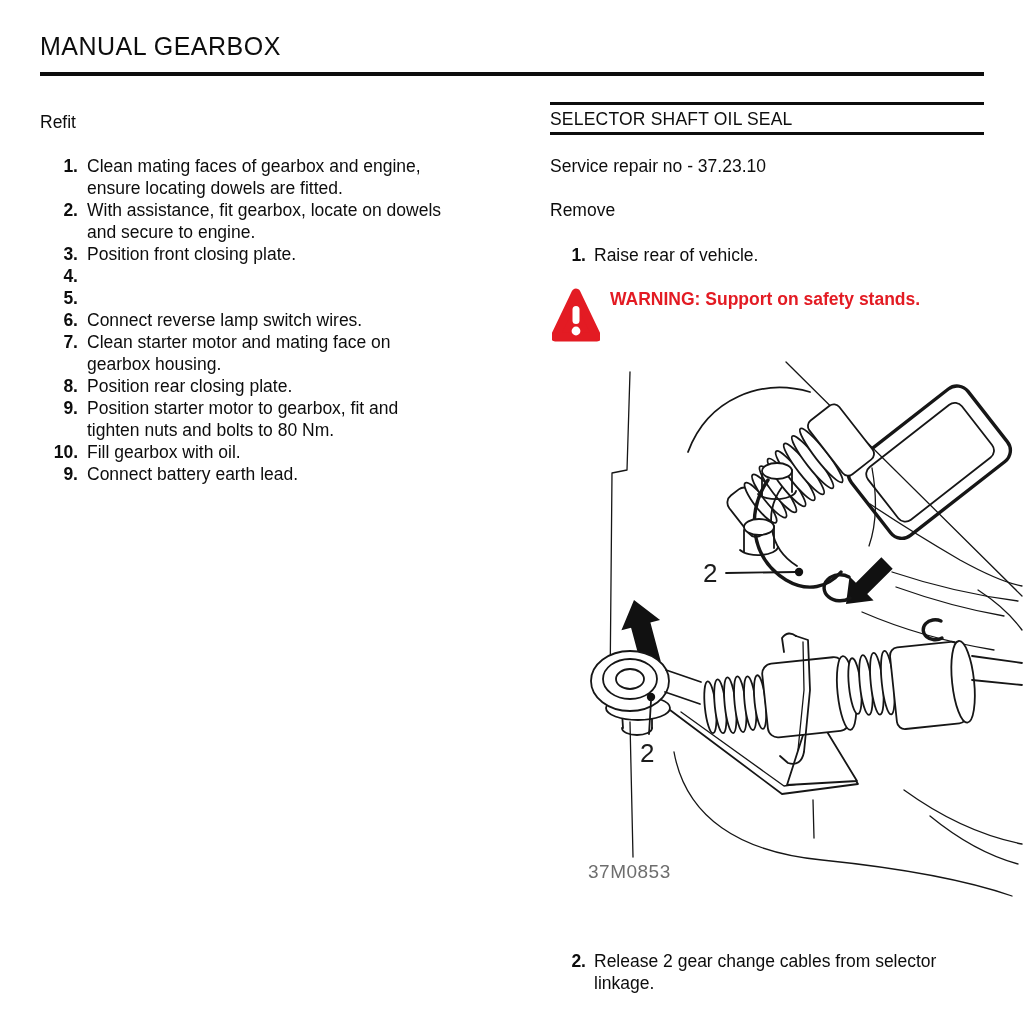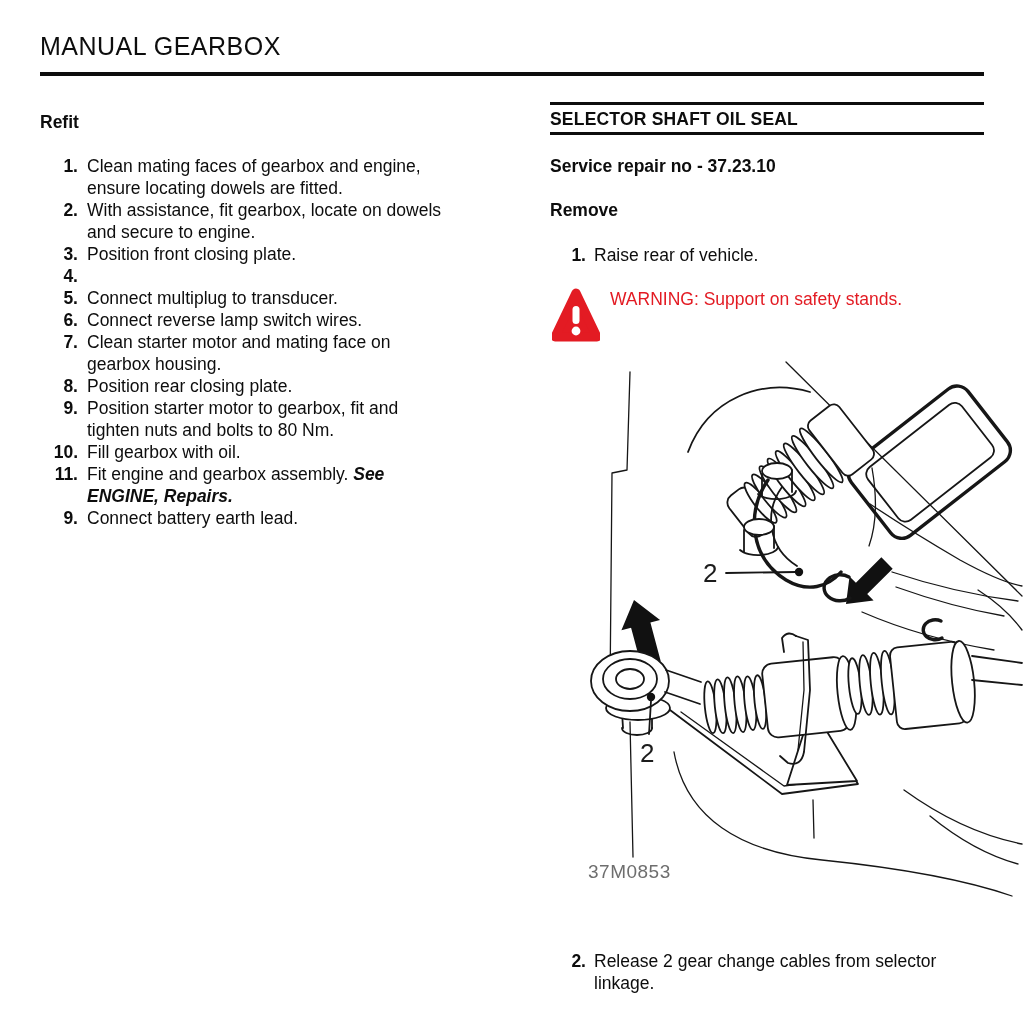--- a/index.html
+++ b/index.html
@@ -10,21 +10,21 @@
   }
   .title {
     position:absolute; left:40px; top:32px;
     font-size:25px; font-weight:normal; letter-spacing:0.5px;
   }
   .rule { position:absolute; background:#0d0d0d; }
   #rule-title      { left:40px;  top:72px;  width:944px; height:4px; }
   #rule-sel-top    { left:550px; top:102px; width:434px; height:3px; }
   #rule-sel-bottom { left:550px; top:132px; width:434px; height:3px; }
 
-  .h-bold { position:absolute; font-size:17.5px; font-weight:bold; }
+  .h-bold { position:absolute; font-size:17.5px; font-weight:normal; }
   #refit-heading   { left:40px;  top:112px; }
   #sel-heading     { left:550px; top:109px; letter-spacing:0.2px; }
   #service-repair  { left:550px; top:156px;text-align:right; }
   #remove-heading  { left:550px; top:200px; }
 
   .steps {
     position:absolute; left:40px; top:155px; width:480px;
     list-style:none; margin:0; padding:0;
     font-size:17.5px; line-height:22px;
   }
@@ -36,21 +36,21 @@
   .rstep { position:absolute; display:flex; font-size:17.5px; line-height:22px; }
   #rstep1 { left:558px; top:244px; }
   #rstep2 { left:558px; top:950px; width:450px; }
   .rstep .num { flex:none; width:28px; text-align:right; font-weight:bold; }
   .rstep .txt { margin-left:8px; white-space:pre-line; }
 
   #warning { position:absolute; left:552px; top:286px; display:flex; align-items:flex-start; }
   #warning-icon { flex:none; width:48px; height:60px; }
   #warning-text {
     margin-left:10px; margin-top:3px;
-    font-size:17.5px; font-weight:normal; color:#e31b23;
+    font-size:17.5px; font-weight:bold; color:#e31b23;
   }
 
   #figure { position:absolute; left:560px; top:360px; width:464px; height:545px; }
   .ln    { fill:none; stroke:#161616; stroke-width:1.8; stroke-linecap:round; stroke-linejoin:round; }
   .thick { stroke-width:3.4; }
   .thin  { stroke-width:1.3; }
   .wh    { fill:#ffffff; }
   svg text { font-family:"Liberation Sans", sans-serif; }
   .callout { font-size:26px; fill:#1c1c1c; }
   .figcode { font-size:19px; fill:#6e6e6e; letter-spacing:0.5px; }
@@ -76,21 +76,20 @@
     </li>
   <li>
       <span class="num">3.</span>
       <span class="txt">Position front closing plate.</span>
     </li>
   <li>
       <span class="num">4.</span>
     </li>
   <li>
       <span class="num">5.</span>
-      <span class="txt">Connect multiplug to transducer.</span>
     </li>
   <li>
       <span class="num">6.</span>
       <span class="txt">Connect reverse lamp switch wires.</span>
     </li>
   <li>
       <span class="num">7.</span>
       <span class="txt">Clean starter motor and mating face on
 gearbox housing.</span>
     </li>
@@ -99,25 +98,20 @@
       <span class="txt">Position rear closing plate.</span>
     </li>
   <li>
       <span class="num">9.</span>
       <span class="txt">Position starter motor to gearbox, fit and
 tighten nuts and bolts to 80 Nm.</span>
     </li>
   <li>
       <span class="num">10.</span>
       <span class="txt">Fill gearbox with oil.</span>
-    </li>
-  <li>
-      <span class="num">11.</span>
-      <span class="txt"><span>Fit engine and gearbox assembly. </span><span class="ref-em">See
-ENGINE, Repairs.</span></span>
     </li>
   <li>
       <span class="num">9.</span>
       <span class="txt">Connect battery earth lead.</span>
     </li>
 </ol>
 
 <div class="rule" id="rule-sel-top"></div>
 <div class="h-bold" id="sel-heading">SELECTOR SHAFT OIL SEAL</div>
 <div class="rule" id="rule-sel-bottom"></div>

